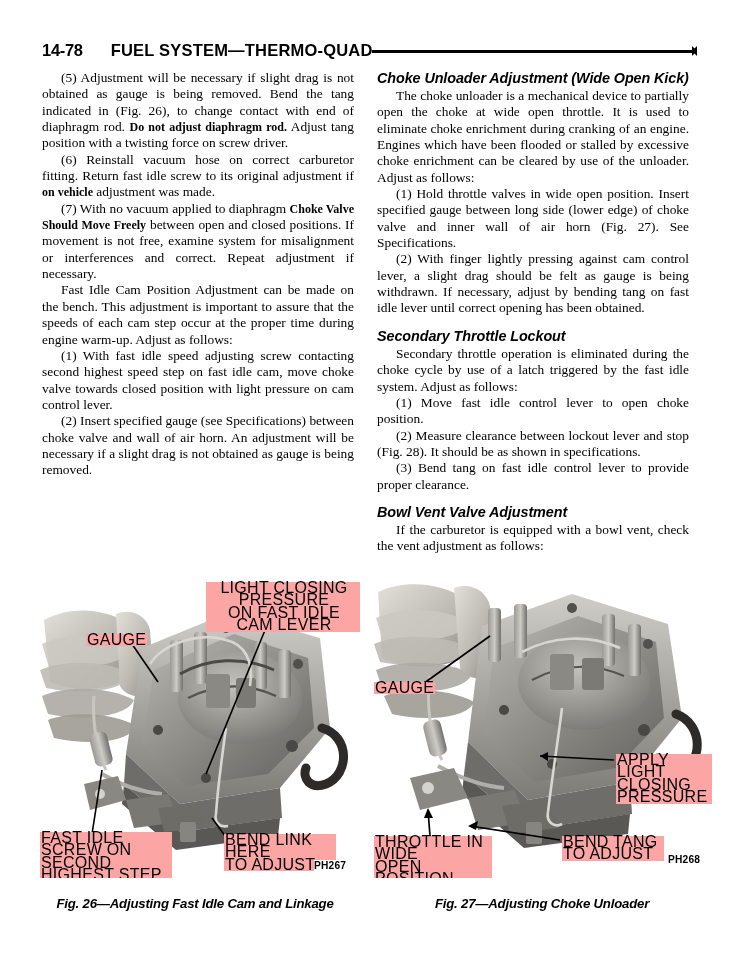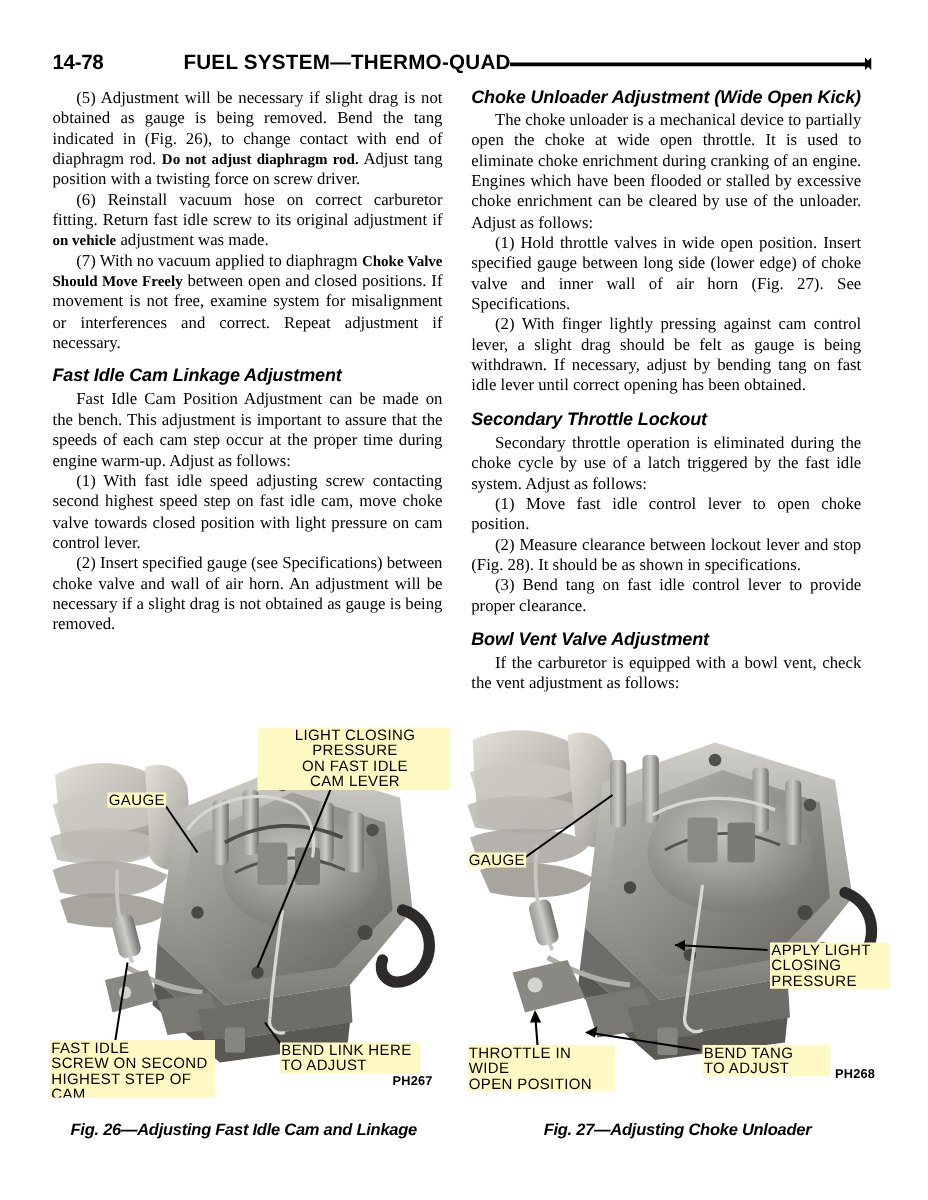--- a/index.html
+++ b/index.html
@@ -40,21 +40,20 @@
     letter-spacing: -0.3px;
     white-space: nowrap;
     margin-right: 28px;
   }
   .hdr-title {
     font-family: "Liberation Sans", "DejaVu Sans", sans-serif;
     font-weight: bold;
     font-size: 16.5px;
     letter-spacing: 0.2px;
     white-space: nowrap;
-    margin-left: 36px;
   }
   .hdr-rule {
     flex: 1;
     height: 3px;
     background: #000;
     margin-left: -1px;
     margin-top: 2px;
   }
   .hdr-diamond {
     width: 0; height: 0;
@@ -128,24 +127,24 @@
     font-size: 13.2px;
     text-align: center;
     margin-top: 18px;
     letter-spacing: -0.2px;
   }
 
   
   .callout {
     position: absolute;
     font-family: "Liberation Sans", "DejaVu Sans", sans-serif;
-    font-size: 12px;
+    font-size: 16px;
     line-height: 12.4px;
     color: #000;
-    background: #fef9c3;
+    background: #fca5a5;
     letter-spacing: 0.3px;
     white-space: pre-line;
     z-index: 6;
     padding: 0 1px;
   }
   .callout.ctr { text-align: center; }
   .callout.lf  { text-align: left; }
 
   .phno {
     position: absolute;
@@ -175,21 +174,20 @@
   </div>
 
   <div class="col col-left">
 
     <p><span>(5) Adjustment will be necessary if slight drag is not obtained as gauge is being removed. Bend the tang indicated in (Fig. 26), to change contact with end of diaphragm rod. </span><span class="b">Do not adjust diaphragm rod.</span><span> Adjust tang position with a twisting force on screw driver.</span></p>
 
     <p><span>(6) Reinstall vacuum hose on correct carburetor fitting. Return fast idle screw to its original adjustment if </span><span class="b">on vehicle</span><span> adjustment was made.</span></p>
 
     <p><span>(7) With no vacuum applied to diaphragm </span><span class="b">Choke Valve Should Move Freely</span><span> between open and closed positions. If movement is not free, examine system for misalignment or interferences and correct. Repeat adjustment if necessary.</span></p>
 
-    <h2>Fast Idle Cam Linkage Adjustment</h2>
 
     <p>Fast Idle Cam Position Adjustment can be made on the bench. This adjustment is important to assure that the speeds of each cam step occur at the proper time during engine warm-up. Adjust as follows:</p>
     <p>(1) With fast idle speed adjusting screw contacting second highest speed step on fast idle cam, move choke valve towards closed position with light pressure on cam control lever.</p>
     <p>(2) Insert specified gauge (see Specifications) between choke valve and wall of air horn. An adjustment will be necessary if a slight drag is not obtained as gauge is being removed.</p>
   </div>
 
   <div class="col col-right">
 
     <h2 class="tight-top">Choke Unloader Adjustment (Wide Open Kick)</h2>
 

